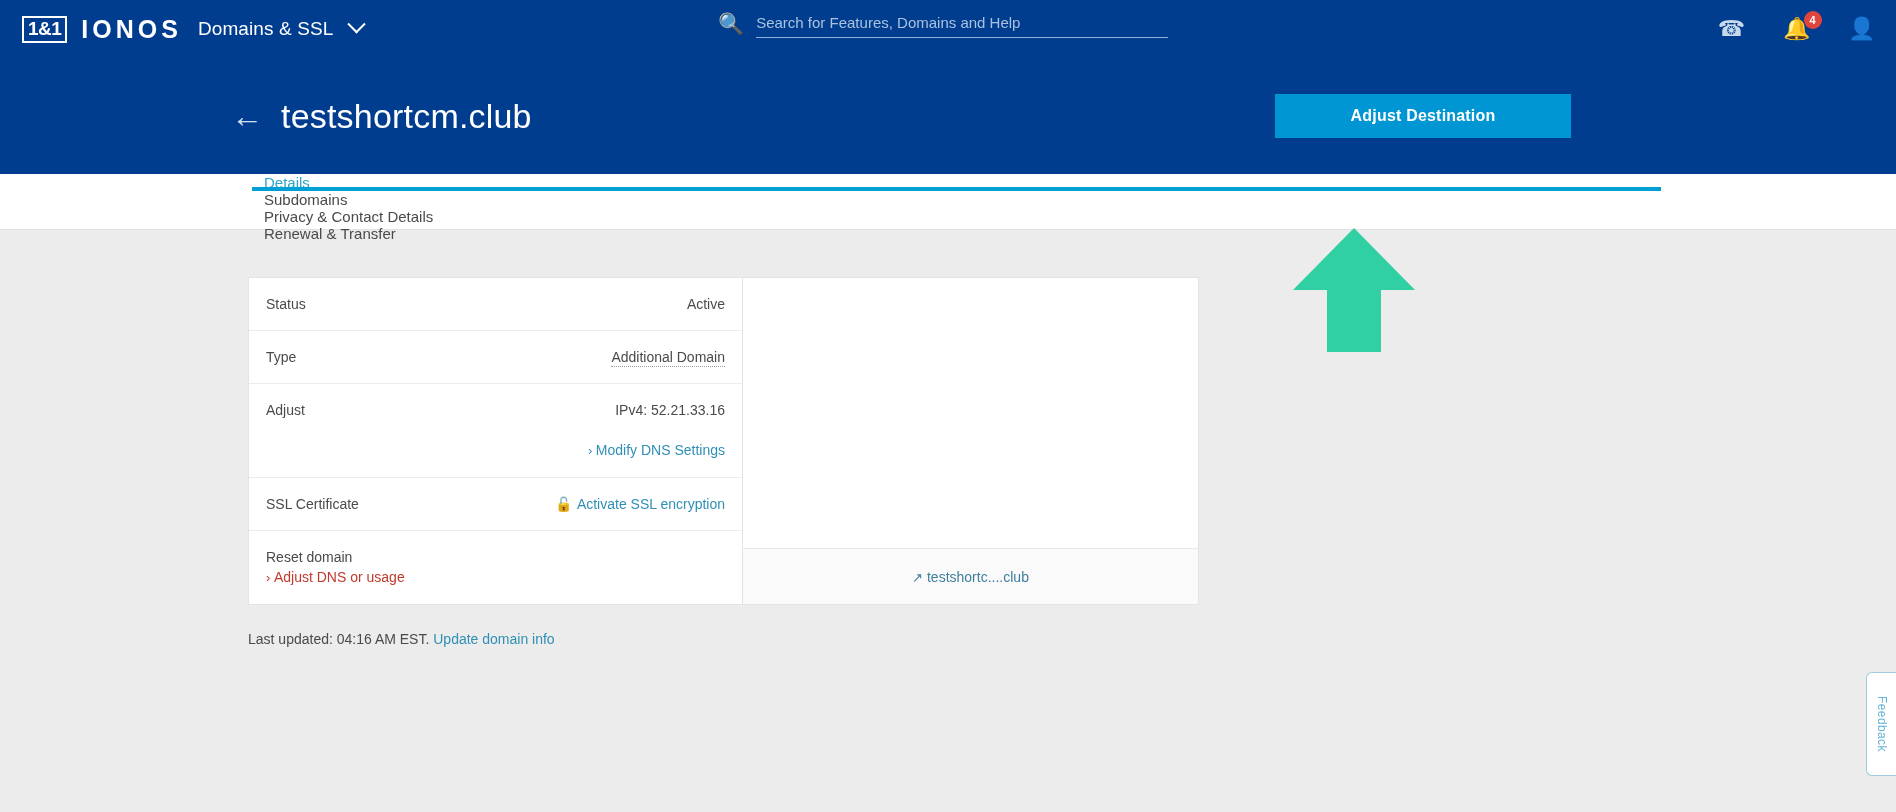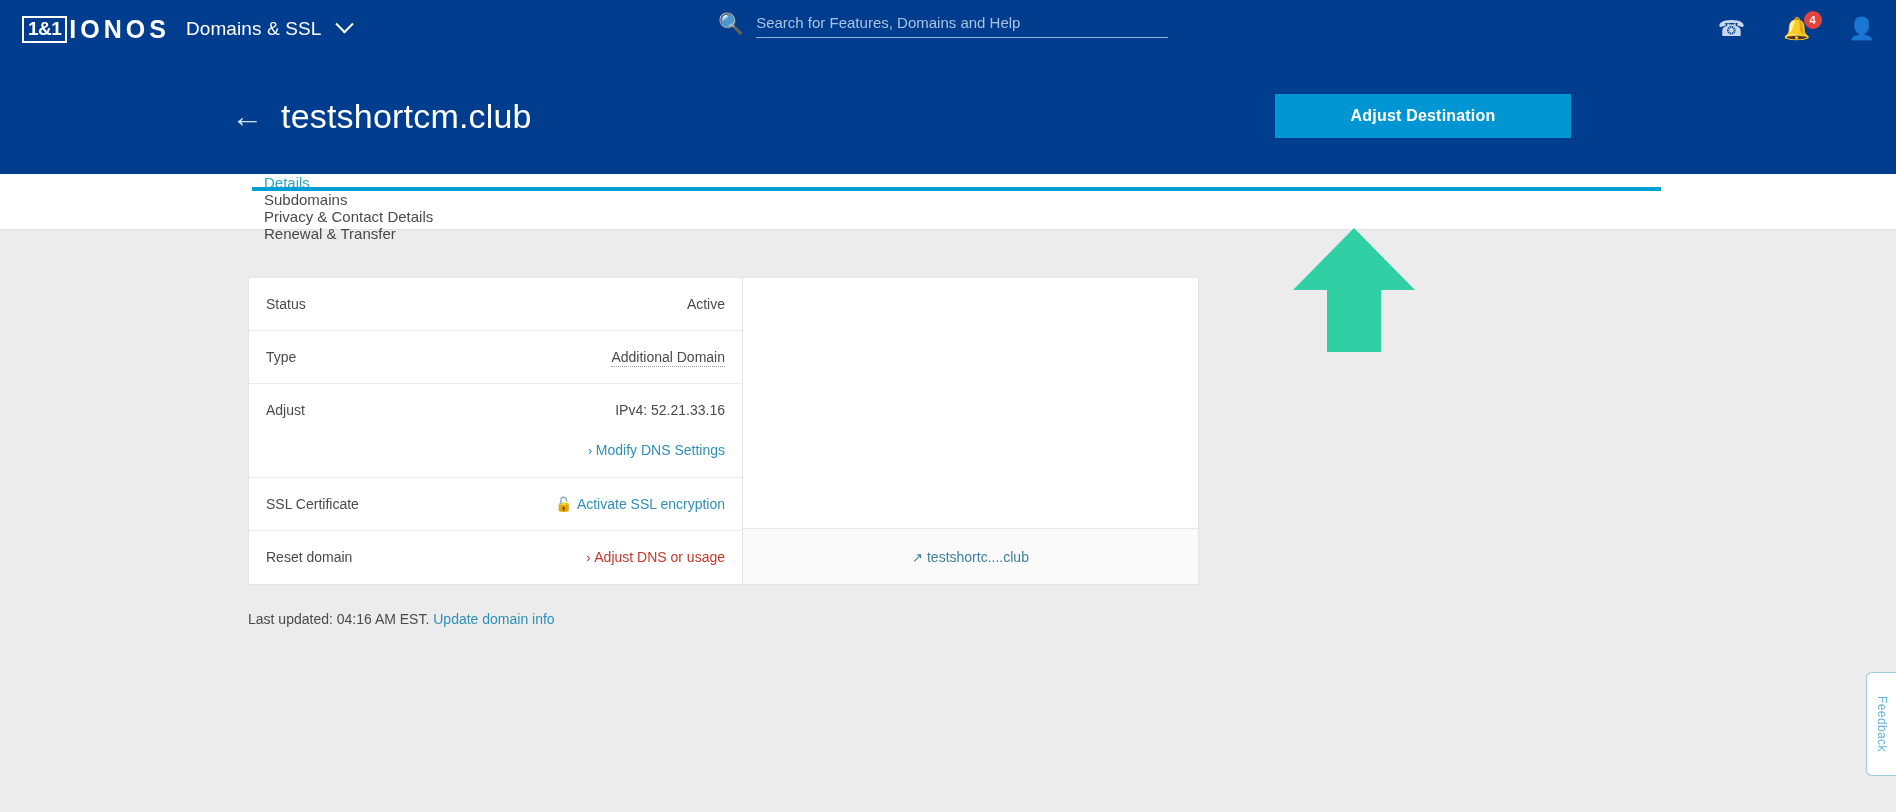--- a/index.html
+++ b/index.html
@@ -15,21 +15,21 @@
 
   
   .topnav {
     position: relative;
     height: 58px;
     background: #003d8f;
     display: flex;
     align-items: center;
     padding: 0 22px;
   }
-  .logo-group { display: flex; align-items: center; gap: 2px; }
+  .logo-group { display: flex; align-items: center; gap: 14px; }
   .logo-1and1 {
     border: 2px solid #ffffff;
     color: #ffffff;
     font-weight: bold;
     font-size: 19px;
     letter-spacing: -0.5px;
     padding: 1px 4px 2px 4px;
     line-height: 20px;
     font-family: "Liberation Sans", sans-serif;
   }
@@ -193,21 +193,21 @@
   }
   .detail-col { width: 494px; border-right: 1px solid #e4e4e4; }
   .row {
     display: flex;
     justify-content: space-between;
     align-items: flex-start;
     padding: 16px 17px 16px 17px;
     border-bottom: 1px solid #ececec;
     min-height: 52px;
   }
-  .row:last-child { border-bottom: none; }
+  .row:last-child { border-bottom: none; flex-direction: column; }
   .row-label { font-size: 14px; color: #4a4a4a; line-height: 20px; }
   .row-value { font-size: 14px; color: #4a4a4a; text-align: right; line-height: 20px; }
   .dotted { border-bottom: 1px dotted #9b9b9b; padding-bottom: 1px; cursor: help; }
   .link { color: #2f8fb5; cursor: pointer; }
   .link-red { color: #c0392b; cursor: pointer; }
   .arrow-prefix { font-size: 13px; }
   .vspace { height: 20px; }
   .gear { color: #a9a9a9; font-size: 16px; margin-left: 10px; cursor: pointer; }
   .mini-chev {
     display: inline-block;

